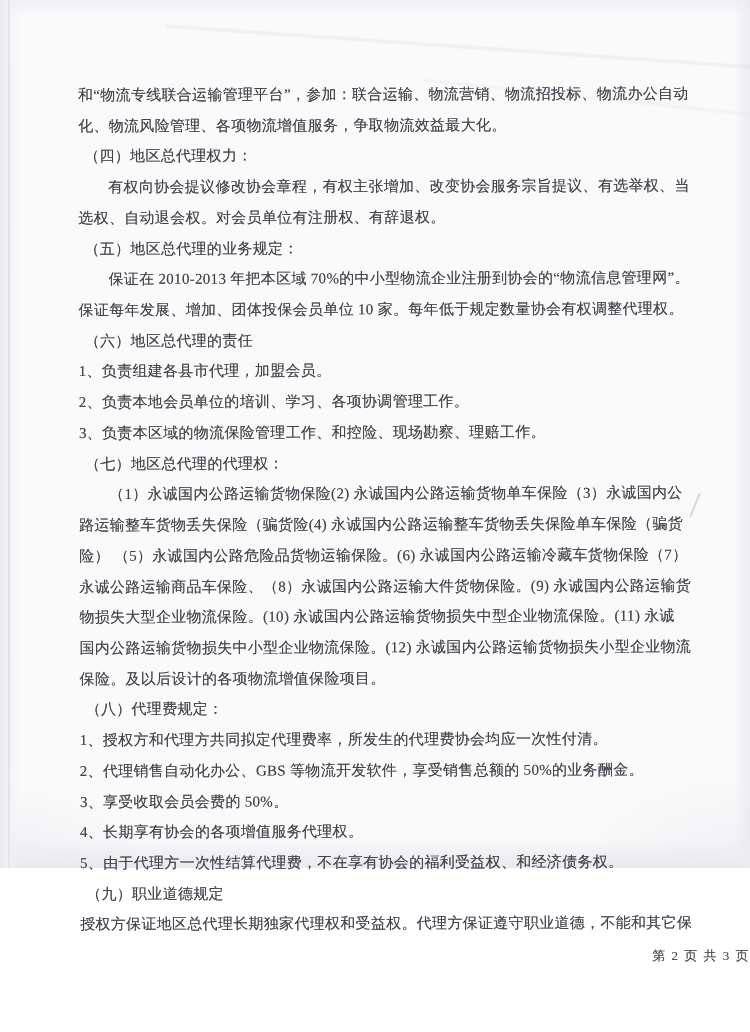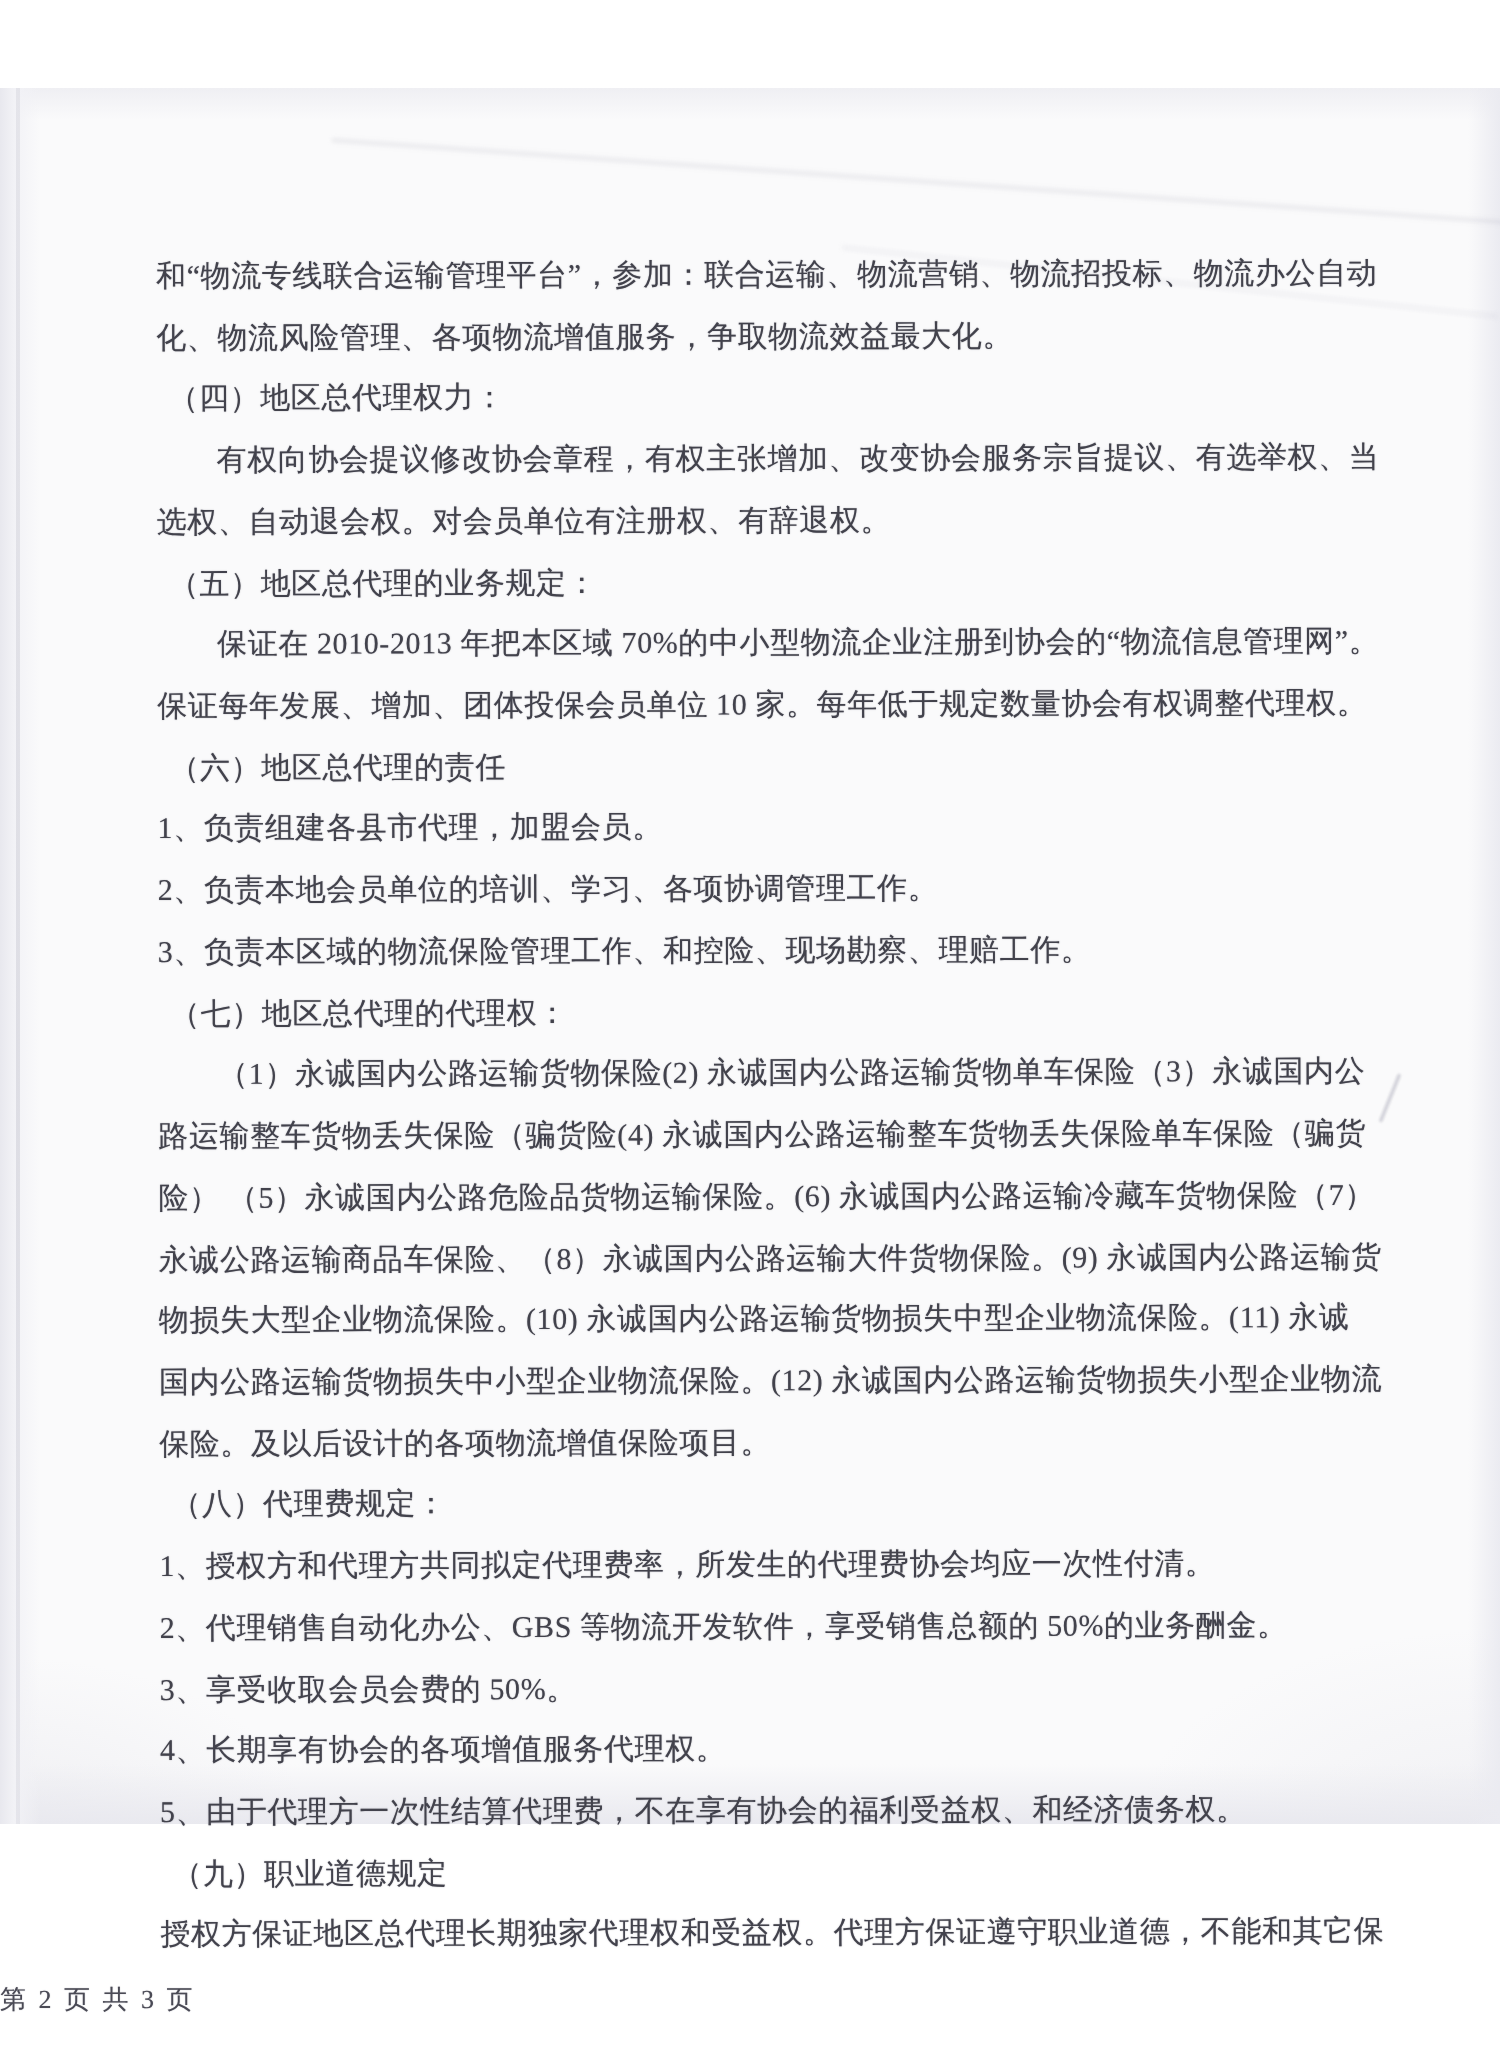--- a/index.html
+++ b/index.html
@@ -10,21 +10,20 @@
   * { box-sizing: border-box; }
   html, body { margin: 0; padding: 0; }
   body {
     width: 750px; height: 1032px; overflow: hidden;
     background: #ffffff;
     font-family: "Liberation Serif", "DejaVu Serif", serif;
   }
   .scan {
     position: relative; width: 750px; height: 868px;
     background: var(--paper);
-    margin-top: 44px;
   }
   
   .scan .edge-shading {
     position: absolute; inset: 0; pointer-events: none;
     background:
       linear-gradient(90deg,  #e8e8ee 0px, #f2f2f6 7px,  rgba(246,246,249,0) 20px),
       linear-gradient(270deg, #ebebf1 0px, rgba(246,246,249,0) 16px),
       linear-gradient(0deg,   #e9e9ef 0px, rgba(246,246,249,0) 30px),
       linear-gradient(180deg, #efeff3 0px, rgba(246,246,249,0) 16px),
       radial-gradient(220px 120px at 0% 100%,   rgba(190,190,205,.18), rgba(0,0,0,0) 70%),
@@ -56,21 +55,21 @@
   }
   .line {
     line-height: 30.72px; white-space: nowrap;
     text-shadow: 0 0 .6px rgba(66,66,78,.55);
   }
   .indent-body { margin-left: 0; }
   .indent-head { margin-left: 6px; }
   .indent-para { margin-left: 30px; }
   .footer {
     position: absolute; left: 0; right: 0; top: 947px;
-    text-align: left; font-size: 13px; letter-spacing: 1.5px;
+    text-align: right; font-size: 13px; letter-spacing: 1.5px;
     color: #4a4a55; text-shadow: 0 0 .5px rgba(70,70,85,.5);
   }
 </style>
 </head>
 <body>
 
 <div class="scan">
   <div class="edge-shading"></div>
   <div class="paper-edge"></div>
   <div class="crease crease-top"></div>

